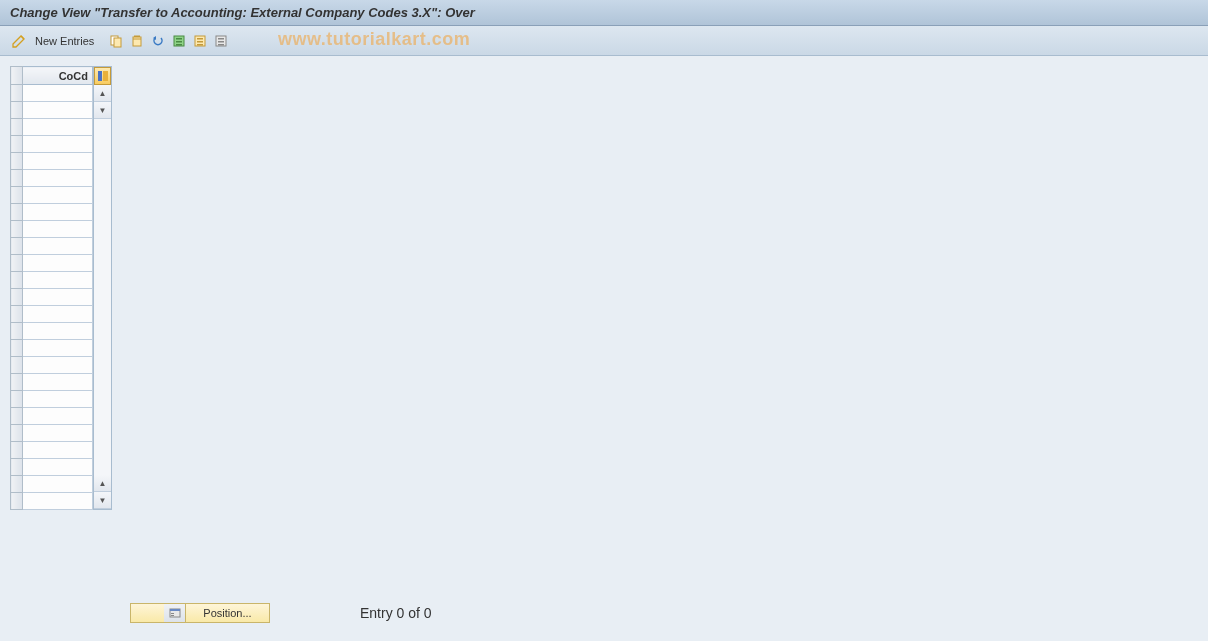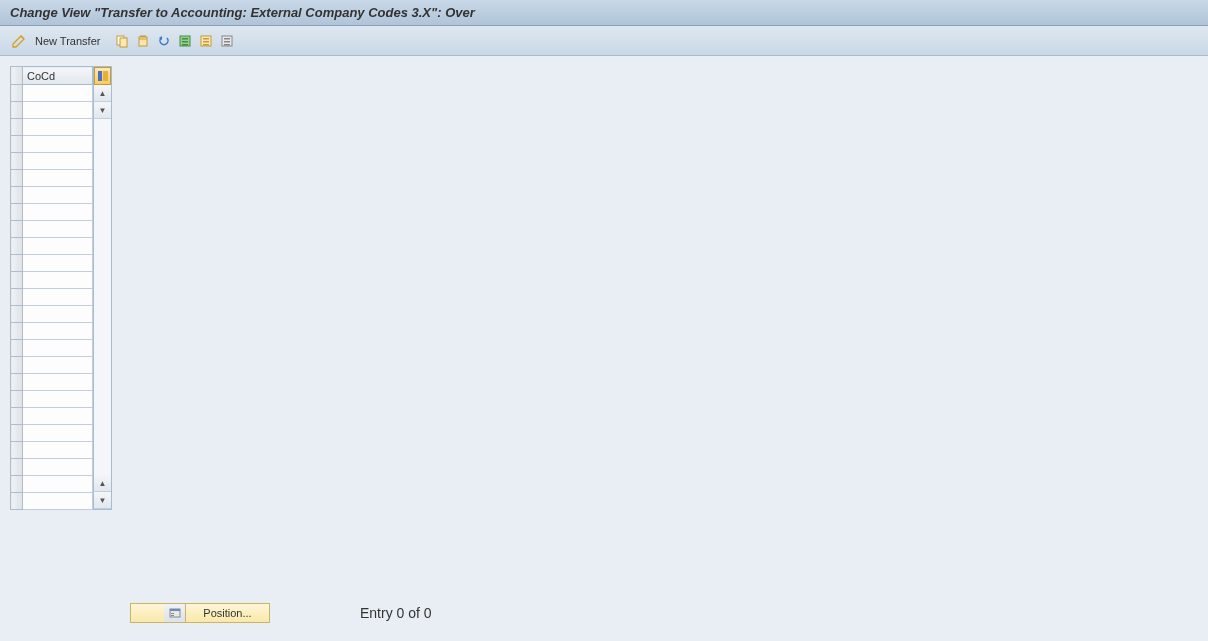--- a/index.html
+++ b/index.html
@@ -74,22 +74,22 @@
       width: 122px;
     }
     .grid-table {
       border-collapse: collapse;
       background: #fff;
       border: 1px solid #a8bccf;
     }
     .grid-table th {
       background: linear-gradient(to bottom, #f4f6f9 0%, #e2e7ee 100%);
       border: 1px solid #a8bccf;
-      font-weight: normal;
-      text-align: left;
+      font-weight: bold;
+      text-align: right;
       padding: 2px 4px;
       height: 18px;
       font-size: 11px;
       color: #333;
     }
     .grid-table td {
       border: 1px solid #c0cedd;
       height: 17px;
       background: #fdfdfd;
     }
@@ -182,21 +182,21 @@
   <span class="title-text">Change View "Transfer to Accounting: External Company Codes 3.X": Over</span>
 </div>
 
 <div class="toolbar">
   <div class="toolbar-btn">
     <svg width="16" height="16" viewBox="0 0 16 16">
         <path d="M2 11 L10 3 L13 6 L5 14 L2 14 Z" fill="none" stroke="#d4a020" stroke-width="1.3"></path>
         <path d="M10 3 L13 6" stroke="#d4a020" stroke-width="1.3"></path>
       </svg>
   </div>
-  <div class="new-entries">New Transfer</div>
+  <div class="new-entries">New Entries</div>
   <div class="toolbar-btn">
     <svg width="14" height="14" viewBox="0 0 14 14">
         <rect x="2" y="2" width="7" height="9" fill="#fff" stroke="#c49a3a"></rect>
         <rect x="5" y="4" width="7" height="9" fill="#fde9b0" stroke="#c49a3a"></rect>
       </svg>
   </div>
   <div class="toolbar-btn">
     <svg width="14" height="14" viewBox="0 0 14 14">
         <rect x="3" y="3" width="8" height="9" fill="#fde9b0" stroke="#c49a3a"></rect>
         <line x1="3" y1="5" x2="11" y2="5" stroke="#c49a3a"></line>
@@ -226,20 +226,21 @@
       </svg>
   </div>
   <div class="toolbar-btn">
     <svg width="14" height="14" viewBox="0 0 14 14">
         <rect x="2" y="2" width="10" height="10" fill="#e8e8e8" stroke="#888"></rect>
         <rect x="4" y="4" width="6" height="1.5" fill="#888"></rect>
         <rect x="4" y="7" width="6" height="1.5" fill="#888"></rect>
         <rect x="4" y="10" width="6" height="1.5" fill="#888"></rect>
       </svg>
   </div>
+  <div class="watermark">www.tutorialkart.com</div>
 </div>
 
 <div class="content-area">
   <div class="table-wrap">
     <table class="grid-table">
       <thead>
         <tr>
           <th class="row-selector"></th>
           <th class="th-cocd">CoCd</th>
         </tr>

